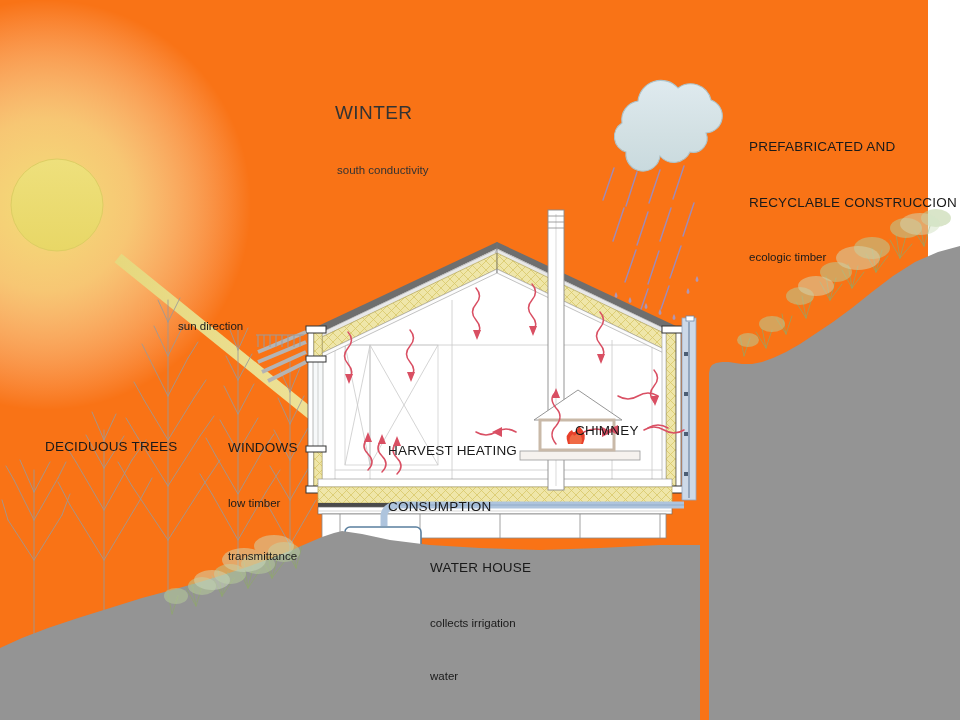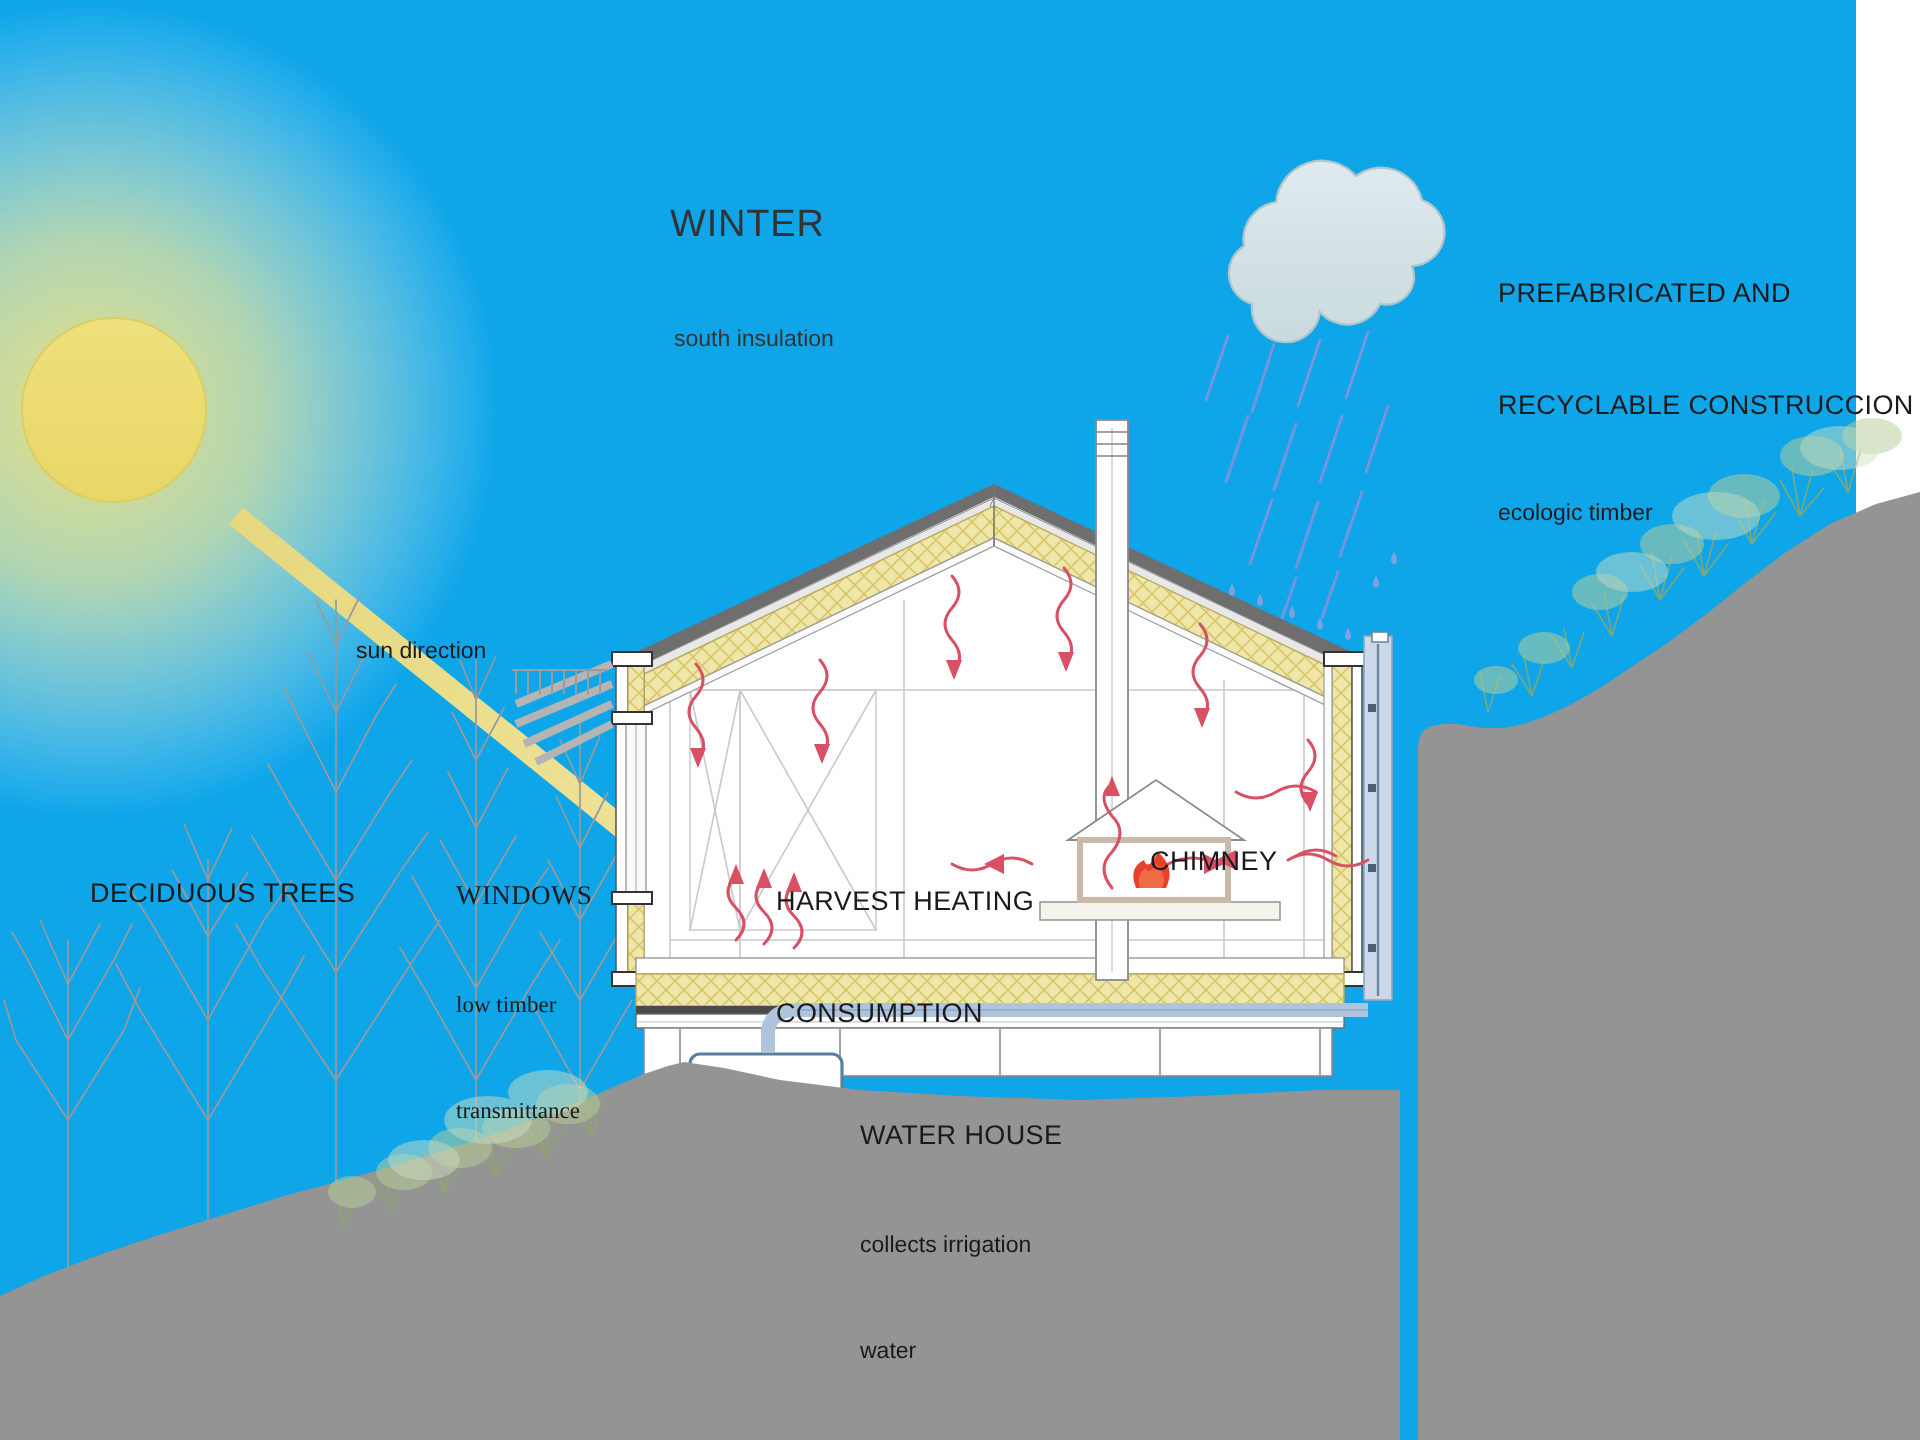--- a/index.html
+++ b/index.html
@@ -1,36 +1,36 @@
 <!DOCTYPE html>
 <html><head>
 <meta charset="utf-8">
 <style>
   html,body{margin:0;padding:0;background:#fff;}
   body{width:960px;height:720px;overflow:hidden;
        font-family:"Liberation Sans","DejaVu Sans",sans-serif;}
-  #stage{position:relative;width:928px;height:720px;background:#0ea5e9;}
+  #stage{position:relative;width:928px;height:720px;background:#f97316;}
   #stage svg.layer{position:absolute;left:0;top:0;width:960px;height:720px;}
 
   .lbl{position:absolute;color:#1a1a1a;white-space:pre;line-height:1.22;}
   .lbl .hd{font-size:13.5px;letter-spacing:.2px;}
   .lbl .hd.big{font-size:19px;letter-spacing:.4px;}
   .lbl .sub{font-size:11.5px;}
   .lbl .sml{font-size:11.5px;}
 
   #title{left:335px;top:62px;}
   #title .hd.big{color:#333;}
   #title .sub{color:#333;padding-left:2px;}
 
   #prefab{left:749px;top:100px;}
   #ermetic{left:288px;top:230px;}
   #rainharv{left:690px;top:279px;}
   #sundir{left:178px;top:280px;}
   #decid{left:45px;top:400px;}
-  #windows{left:228px;top:401px;font-family:Liberation Serif, serif;}
+  #windows{left:228px;top:401px;}
   #minheat{left:388px;top:404px;}
   #chimney{left:575px;top:384px;}
   #watertank{left:430px;top:521px;}
 </style>
 </head>
 <body>
 
 <div id="stage">
 
   <svg class="layer" viewBox="0 0 960 720">
@@ -396,21 +396,21 @@
       <g fill="#cfe0c0" opacity="0.55">
         <ellipse cx="244" cy="560" rx="22" ry="12"></ellipse>
         <ellipse cx="274" cy="546" rx="20" ry="11"></ellipse>
         <ellipse cx="212" cy="580" rx="18" ry="10"></ellipse>
       </g>
     </g>
   </svg>
 
   <div class="lbl" id="title">
     <div class="hd big">WINTER</div>
-    <div class="sub">south insulation</div>
+    <div class="sub">south conductivity</div>
   </div>
 
   <div class="lbl" id="prefab">
     <div class="hd">PREFABRICATED AND</div>
     <div class="hd">RECYCLABLE CONSTRUCCION SYSTEM</div>
     <div class="sml">ecologic timber</div>
   </div>
 
 
 

